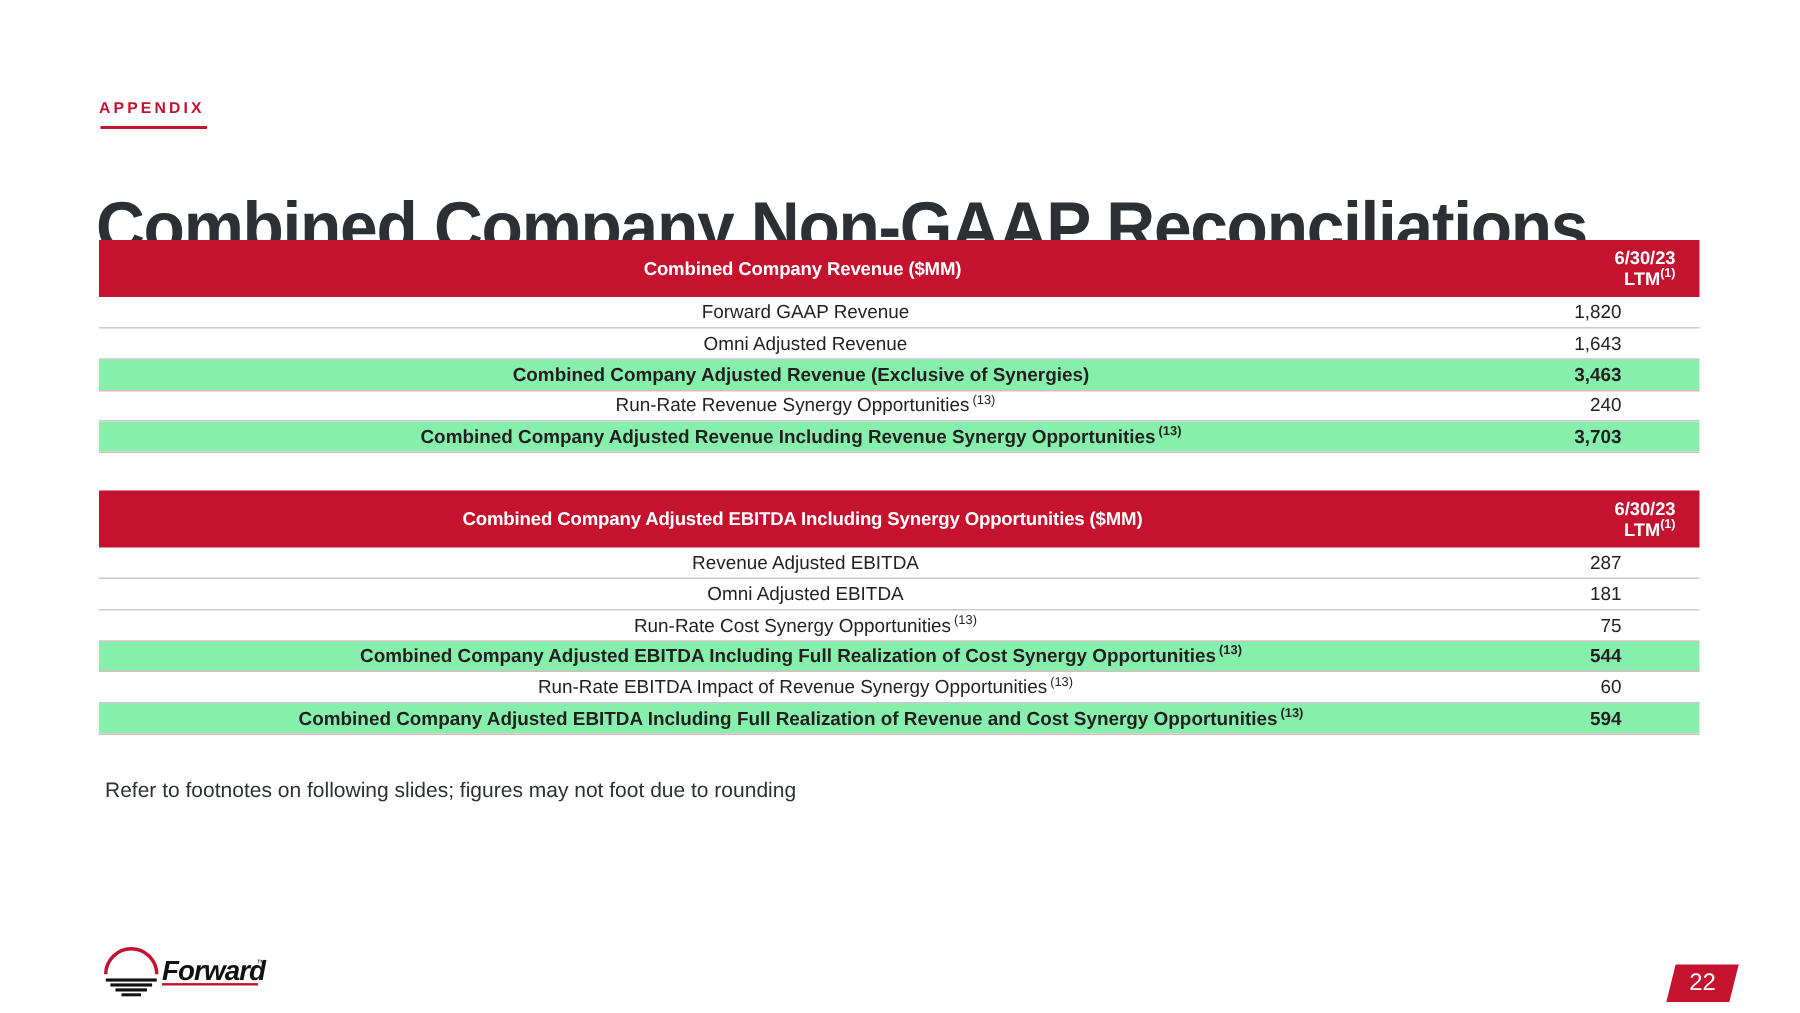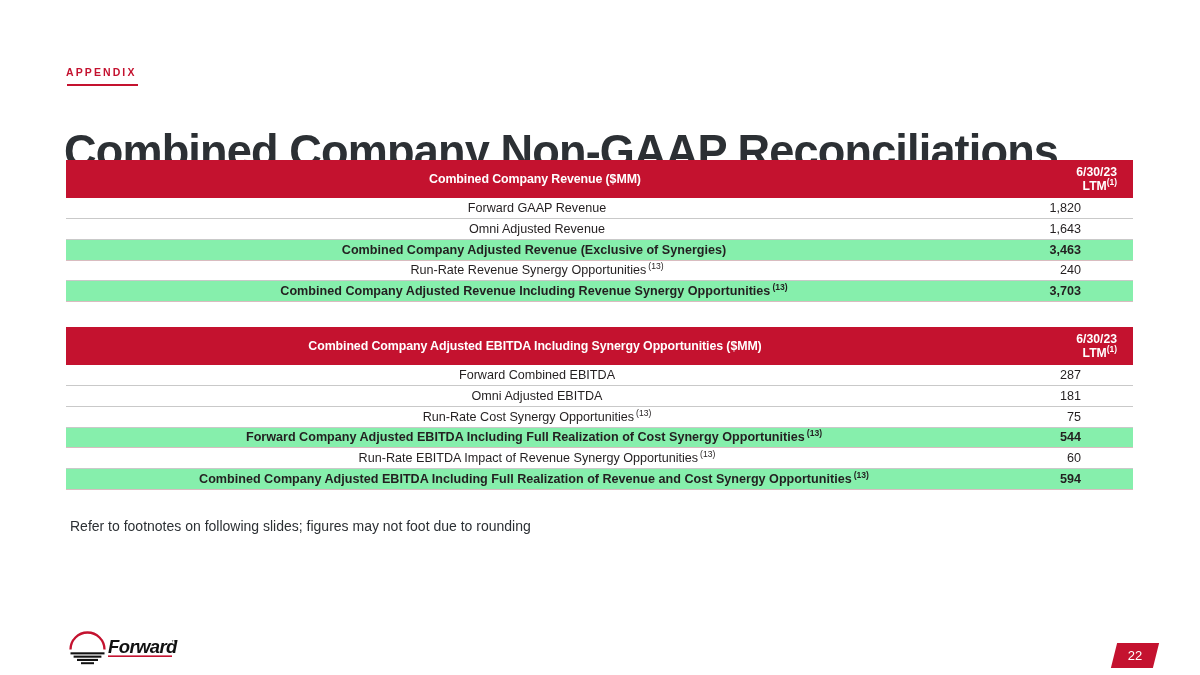--- a/index.html
+++ b/index.html
@@ -167,21 +167,21 @@
   .page-badge-num {
     position: absolute;
     left: 1114px;
     top: 643px;
     width: 42px;
     height: 25px;
     display: flex;
     align-items: center;
     justify-content: center;
     color: #ffffff;
-    font-size: 13px;
+    font-size: 16px;
     font-weight: 400;
     font-family: "Liberation Sans", sans-serif;
   }
 </style>
 </head>
 <body>
 
 <div id="slide">
 
   <div class="eyebrow">APPENDIX</div>
@@ -236,33 +236,33 @@
       <tr>
         <th class="h-label">Combined Company Adjusted EBITDA Including Synergy Opportunities ($MM)</th>
         <th class="h-value">
           <span class="d1">6/30/23</span>
           <span class="d2"><span>LTM</span><sup>(1)</sup></span>
         </th>
       </tr>
     </thead>
     <tbody>
         <tr>
-          <td class="lbl"><span>Forward Combined EBITDA</span></td>
+          <td class="lbl"><span>Revenue Adjusted EBITDA</span></td>
           <td class="val">287</td>
         </tr>
         <tr>
           <td class="lbl"><span>Omni Adjusted EBITDA</span></td>
           <td class="val">181</td>
         </tr>
         <tr>
           <td class="lbl"><span>Run-Rate Cost Synergy Opportunities</span><sup>(13)</sup></td>
           <td class="val">75</td>
         </tr>
         <tr class="total">
-          <td class="lbl"><span>Forward Company Adjusted EBITDA Including Full Realization of Cost Synergy Opportunities</span><sup>(13)</sup></td>
+          <td class="lbl"><span>Combined Company Adjusted EBITDA Including Full Realization of Cost Synergy Opportunities</span><sup>(13)</sup></td>
           <td class="val">544</td>
         </tr>
         <tr>
           <td class="lbl"><span>Run-Rate EBITDA Impact of Revenue Synergy Opportunities</span><sup>(13)</sup></td>
           <td class="val">60</td>
         </tr>
         <tr class="total">
           <td class="lbl"><span>Combined Company Adjusted EBITDA Including Full Realization of Revenue and Cost Synergy Opportunities</span><sup>(13)</sup></td>
           <td class="val">594</td>
         </tr>

